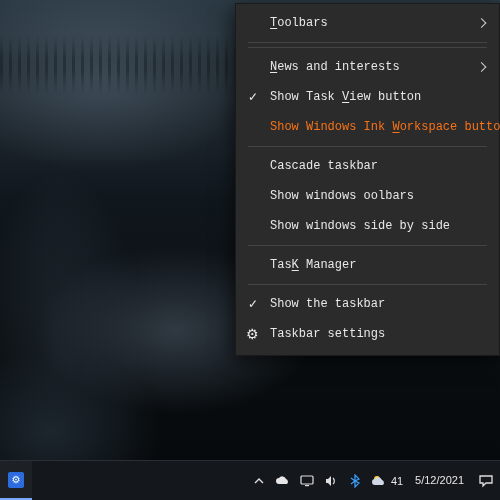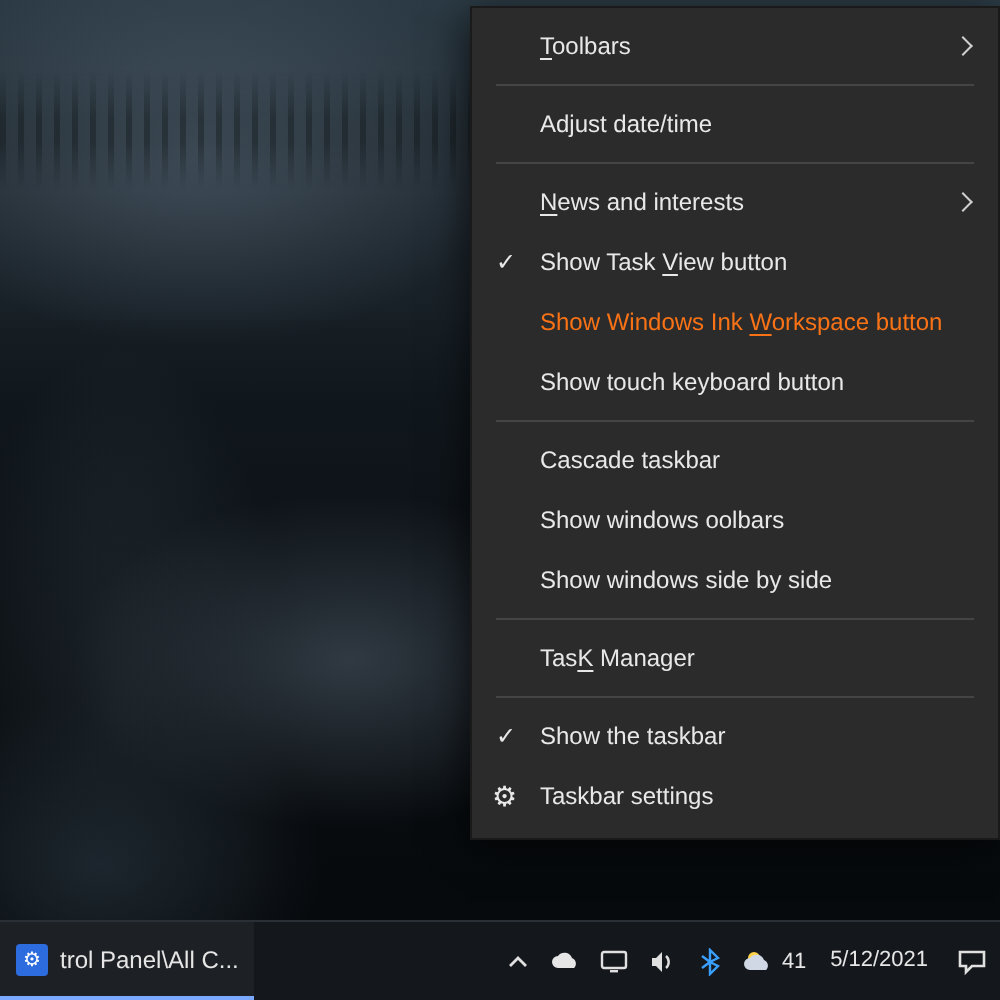--- a/index.html
+++ b/index.html
@@ -70,52 +70,46 @@
     content: "✓"; position: absolute; left: 12px; font-size: 12px; color: #e8e8e8;
   }
   .cm-gear::before {
     content: "⚙"; position: absolute; left: 10px; font-size: 14px; color: #e8e8e8;
   }
   .cm-arrow::after {
     content: ""; position: absolute; right: 14px; top: 50%; width: 6px; height: 6px;
     border-top: 1.5px solid #cfcfcf; border-right: 1.5px solid #cfcfcf;
     transform: translateY(-50%) rotate(45deg);
   }
-  .cm-label { pointer-events: none; }
+  .cm-label { pointer-events: none; font-family: Liberation Mono, monospace; }
   .cm-label u { text-decoration: underline; text-underline-offset: 2px; }
 
   svg { display:block; }
 </style>
 </head>
 <body>
 
 <div class="wallpaper"></div>
 <div class="trees"></div>
 <div class="mountain"></div>
 
 <div class="context-menu">
   <div class="cm-item cm-arrow">
     <span class="cm-label"><u>T</u>oolbars</span>
   </div>
   <div class="cm-sep"></div>
-  <div class="cm-item">
-    <span class="cm-label">Adjust date/time</span>
-  </div>
   <div class="cm-sep"></div>
   <div class="cm-item cm-arrow">
     <span class="cm-label"><u>N</u>ews and interests</span>
   </div>
   <div class="cm-item cm-check">
     <span class="cm-label">Show Task <u>V</u>iew button</span>
   </div>
   <div class="cm-item disabled">
     <span class="cm-label">Show Windows Ink <u>W</u>orkspace button</span>
-  </div>
-  <div class="cm-item">
-    <span class="cm-label">Show touch keyboard button</span>
   </div>
   <div class="cm-sep"></div>
   <div class="cm-item">
     <span class="cm-label">Cascade taskbar</span>
   </div>
   <div class="cm-item">
     <span class="cm-label">Show windows oolbars</span>
   </div>
   <div class="cm-item">
     <span class="cm-label">Show windows side by side</span>
@@ -130,21 +124,20 @@
   </div>
   <div class="cm-item cm-gear">
     <span class="cm-label">Taskbar settings</span>
   </div>
 </div>
 
 <div class="taskbar">
   <div class="tb-left">
     <div class="tb-app">
       <span class="icon-box">⚙</span>
-      <span>trol Panel\All C...</span>
     </div>
   </div>
   <div class="tb-right">
     <div class="tray-ico">
       <svg width="10" height="10" viewBox="0 0 10 10">
           <path d="M1 7 L5 3 L9 7" stroke="#e0e0e0" stroke-width="1.4" fill="none"></path>
         </svg>
     </div>
     <div class="tray-ico">
       <svg width="16" height="12" viewBox="0 0 16 12">

